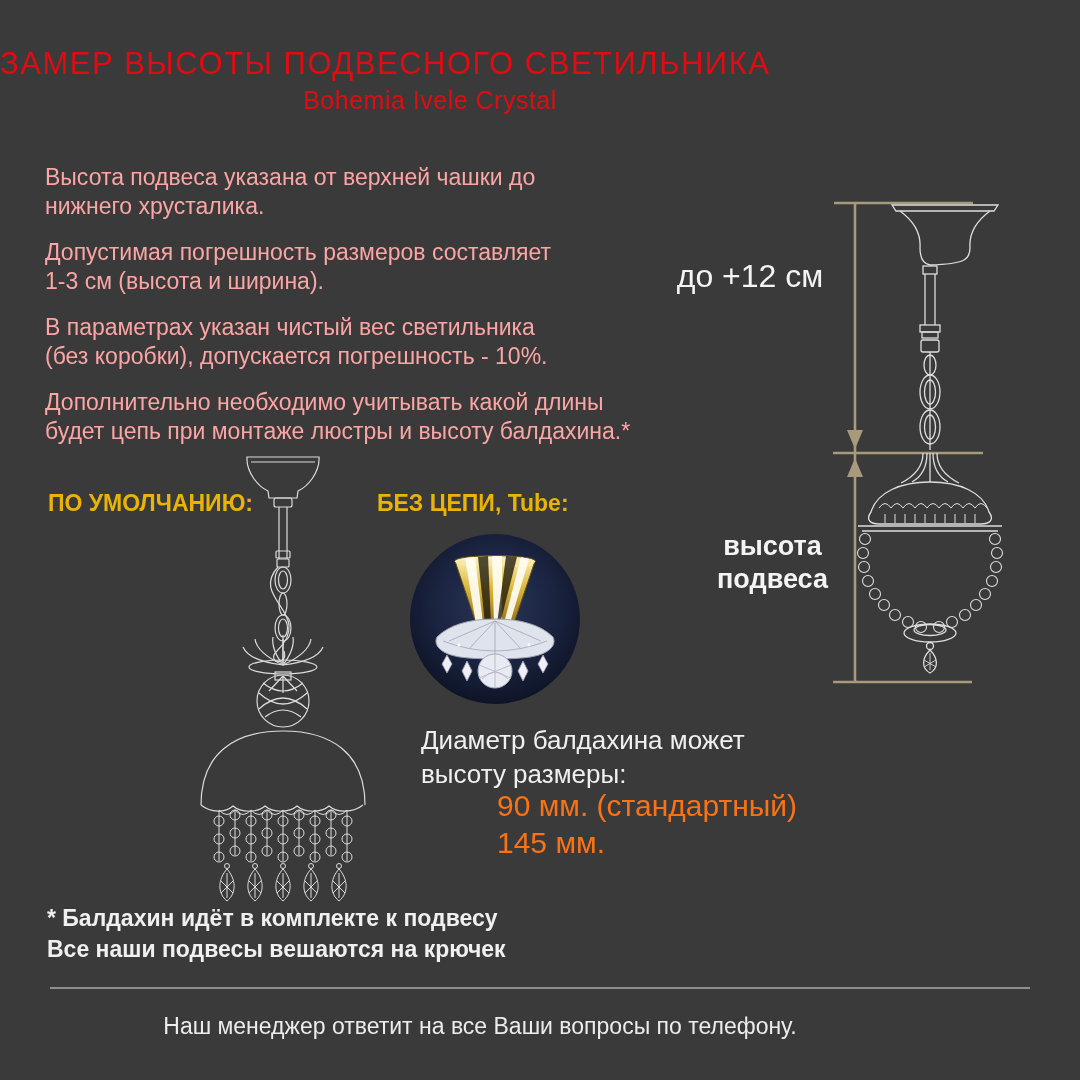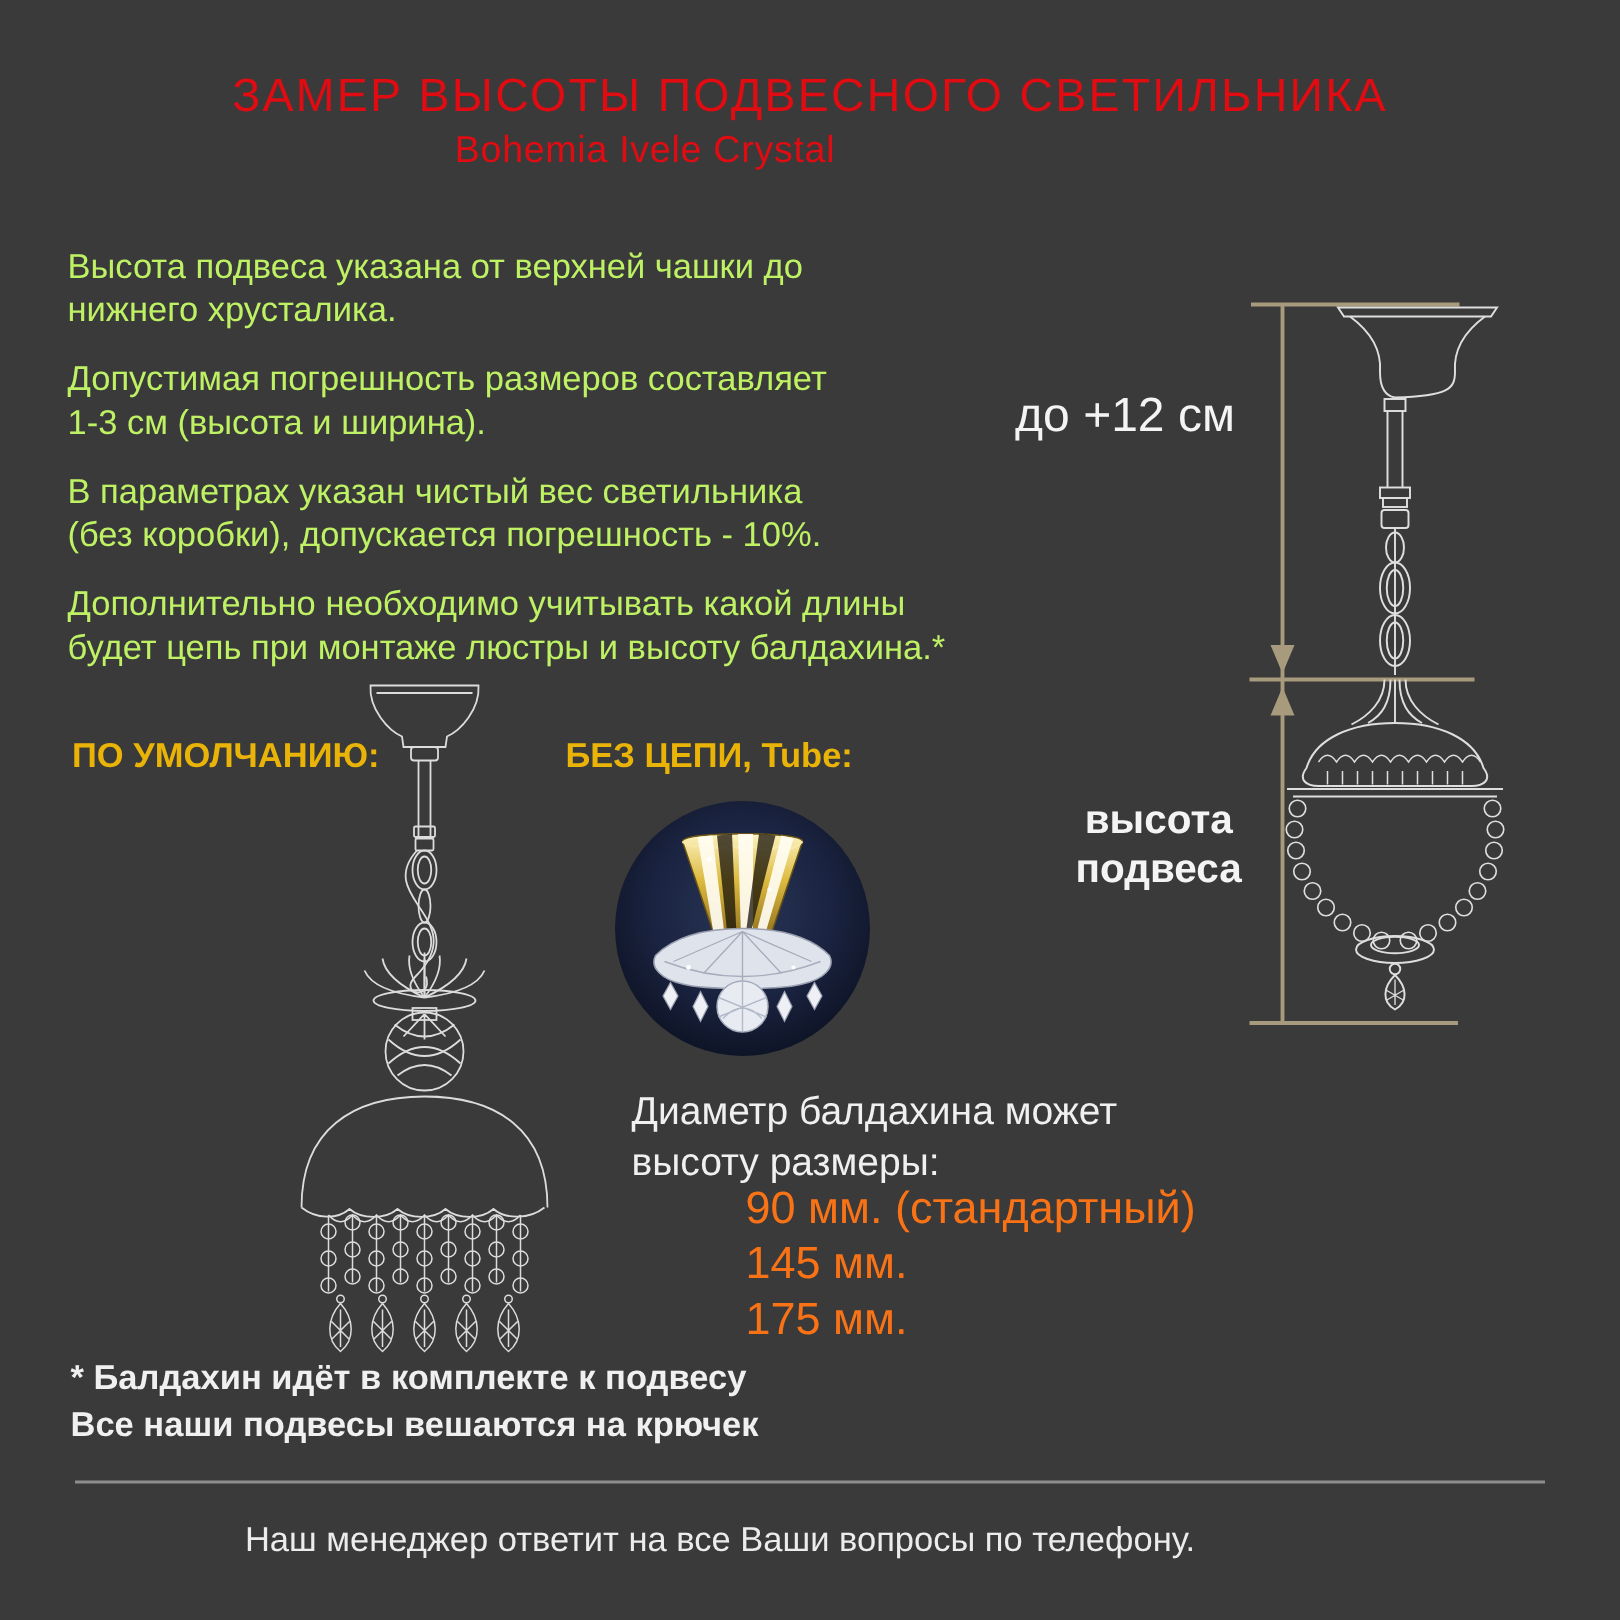--- a/index.html
+++ b/index.html
@@ -8,31 +8,31 @@
     background:#3a3a3a;
     font-family:"Liberation Sans", sans-serif;
     color:#f1f1f1;
     position:relative;
     overflow:hidden;
   }
   .abs { position:absolute; }
   .nowrap { white-space:nowrap; }
 
   .title1 {
-    top:46px; left:0; width:1080px; text-align:center;
+    top:46px; left:0; width:1080px; 
     font-size:31px; letter-spacing:1.5px; font-weight:500; color:#e10b12;
   }
   .title2 {
     top:86px; left:0; width:860px; text-align:center;
     font-size:25px; letter-spacing:0.5px; font-weight:500; color:#e10b12;
   }
 
   .intro { top:163px; left:45px; width:680px; }
   .intro .para { margin-bottom:17px; }
-  .intro .line { font-size:23px; line-height:29px; color:#bef264; white-space:nowrap; }
+  .intro .line { font-size:23px; line-height:29px; color:#fca5a5; white-space:nowrap; }
 
   .measure-label {
     top:258px; left:660px; width:180px; text-align:center;
     font-size:32px; color:#f4f4f4;
   }
   .hang-label {
     top:530px; left:700px; width:145px; text-align:center;
     font-size:27px; font-weight:bold; line-height:33px; color:#f4f4f4;
   }
 
@@ -305,21 +305,20 @@
   <circle cx="120" cy="112" r="1.4" fill="#ffffff"></circle>
 </svg>
 
 <div class="abs canopy-lead">
   <div class="nowrap">Диаметр балдахина может</div>
   <div class="nowrap">высоту размеры:</div>
 </div>
 <div class="abs canopy-sizes">
   <div class="nowrap">90 мм. (стандартный)</div>
   <div class="nowrap">145 мм.</div>
-  <div class="nowrap">175 мм.</div>
 </div>
 
 <div class="abs footnote">
   <div class="nowrap">* Балдахин идёт в комплекте к подвесу</div>
   <div class="nowrap">Все наши подвесы вешаются на крючек</div>
 </div>
 
 <div class="abs divider"></div>
 <div class="abs footer-note">Наш менеджер ответит на все Ваши вопросы по телефону.</div>
 

